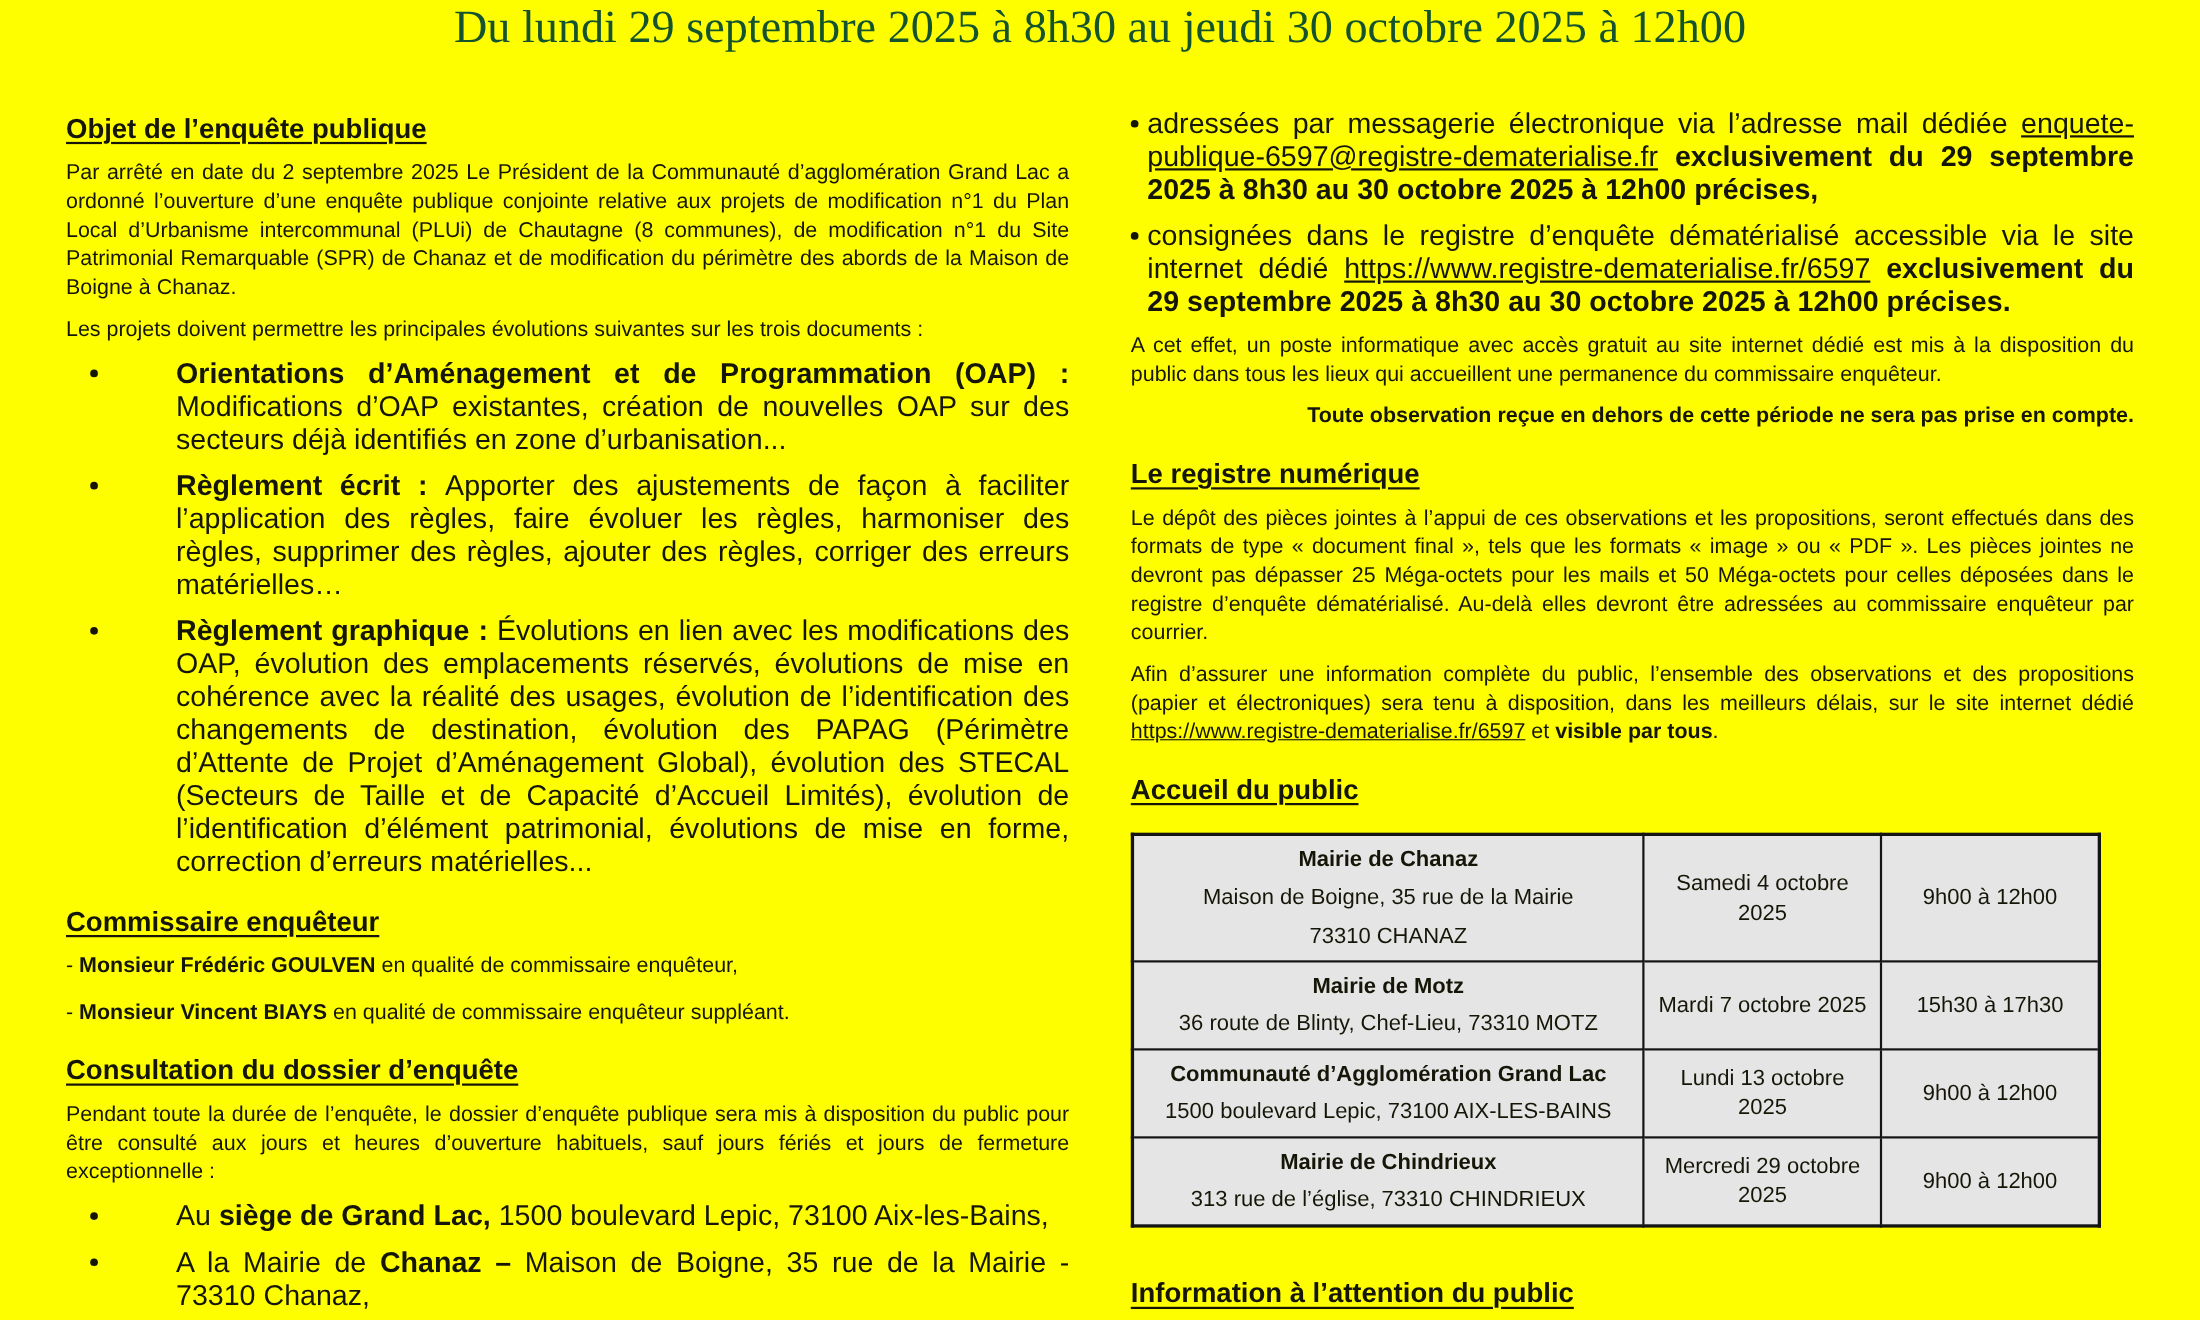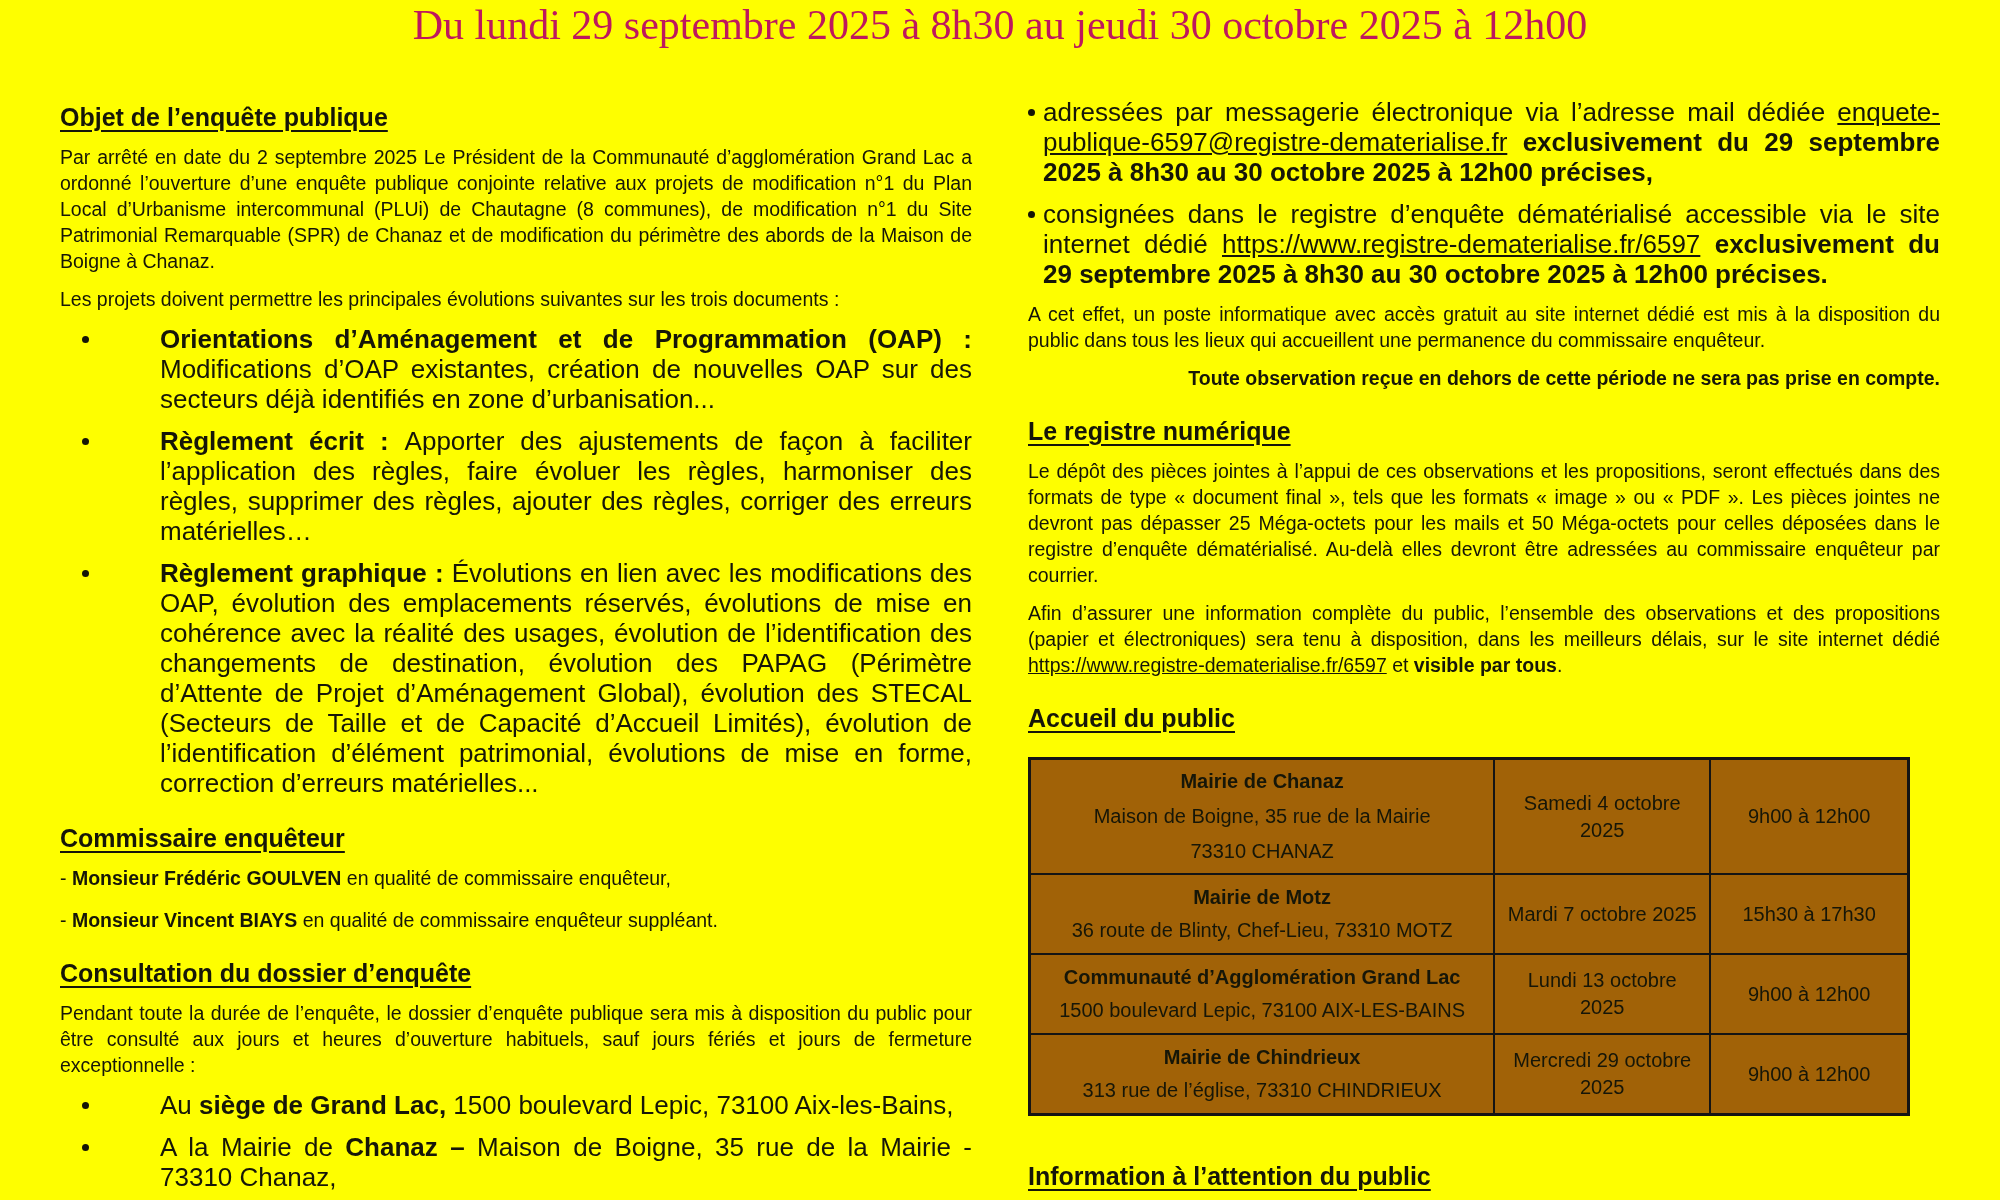--- a/index.html
+++ b/index.html
@@ -12,21 +12,21 @@
     font-family:"Liberation Sans",sans-serif;
   }
   .title{
     font-family:"Liberation Serif",serif;
     font-size:42px;
     line-height:48px;
     text-align:center;
     margin:0;
     padding-top:1px;
     font-weight:400;
-    color:#be185d;
+    color:#14532d;
   }
   .columns{
     display:flex;
     padding:0 60px;
     margin-top:48px;
     gap:56px;
   }
   .col{width:914px;}
   .h{
     font-weight:bold;
@@ -71,21 +71,21 @@
     margin-top:24px;
     width:882px;
     border:3px solid #141414;
   }
   table.schedule td{
     border:2px solid #141414;
     text-align:center;
     vertical-align:middle;
     font-size:20px;
     padding:4px 8px;
-    background:#a16207;
+    background:#e5e5e5;
   }
   td.loc{width:470px;line-height:33px;}
   tr.tall td{height:98px;}
   tr:not(.tall) td{height:70px;}
   tr.tall td.loc{line-height:35px;}
   td.date{width:208px;line-height:27px;}
   td.hours{width:190px;}
 </style>
 </head>
 <body>

